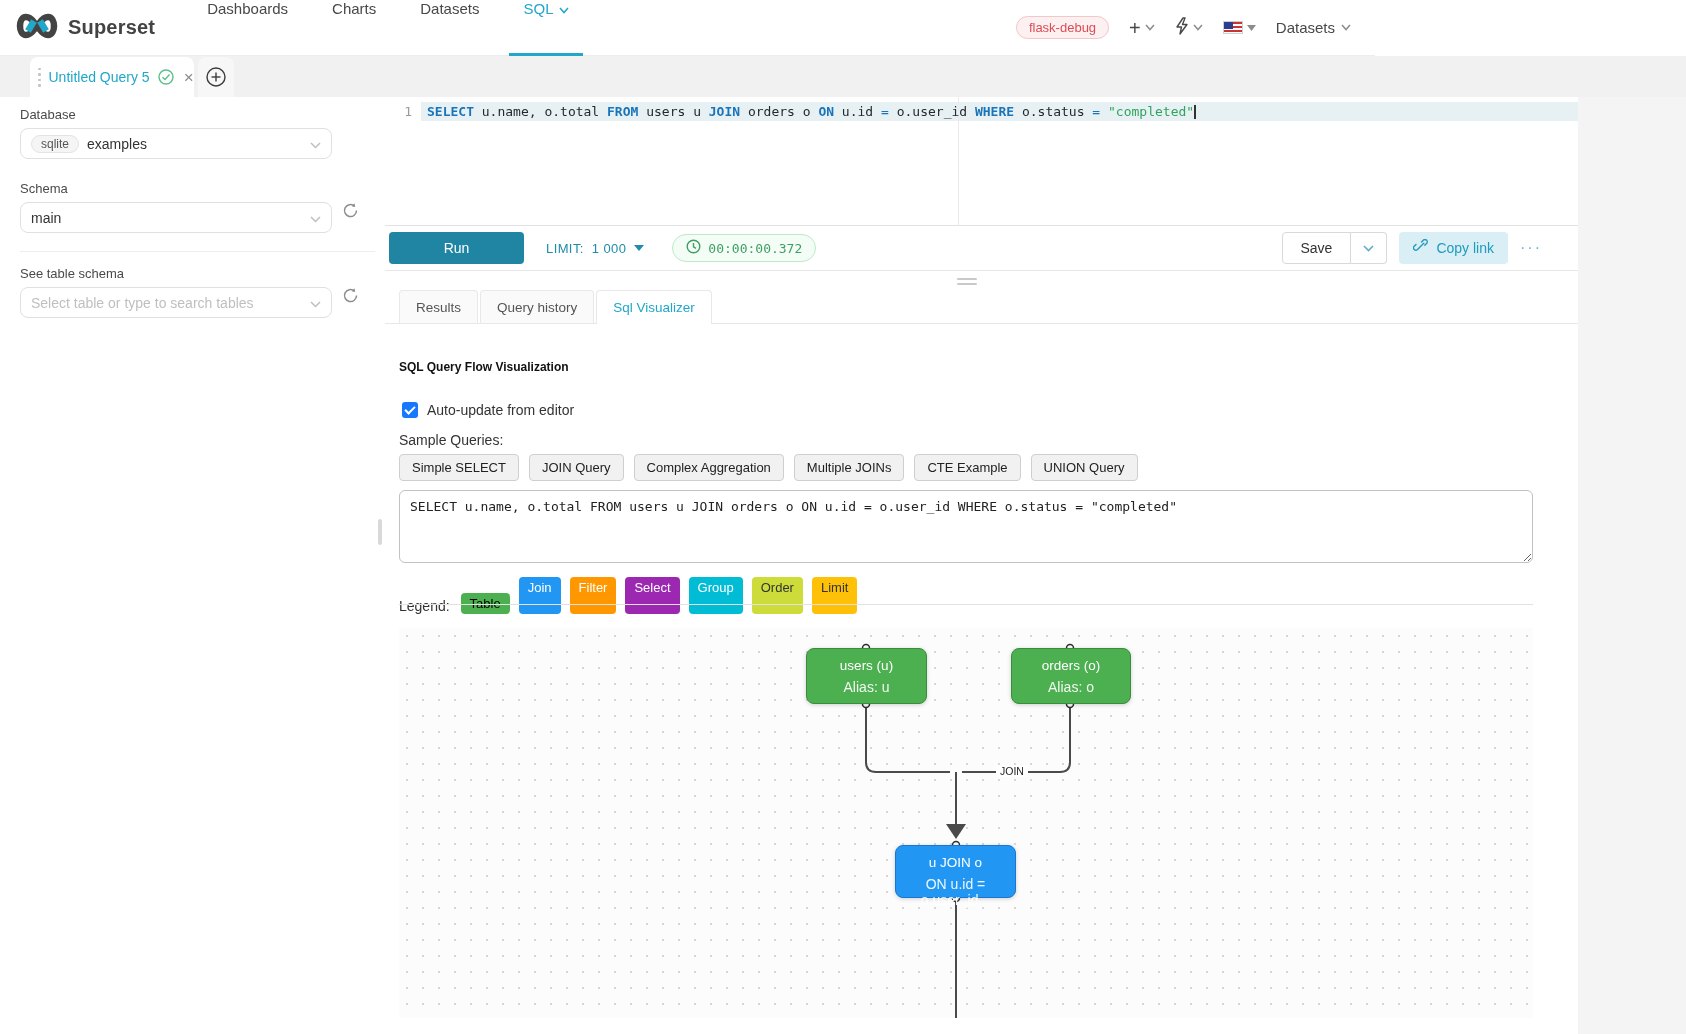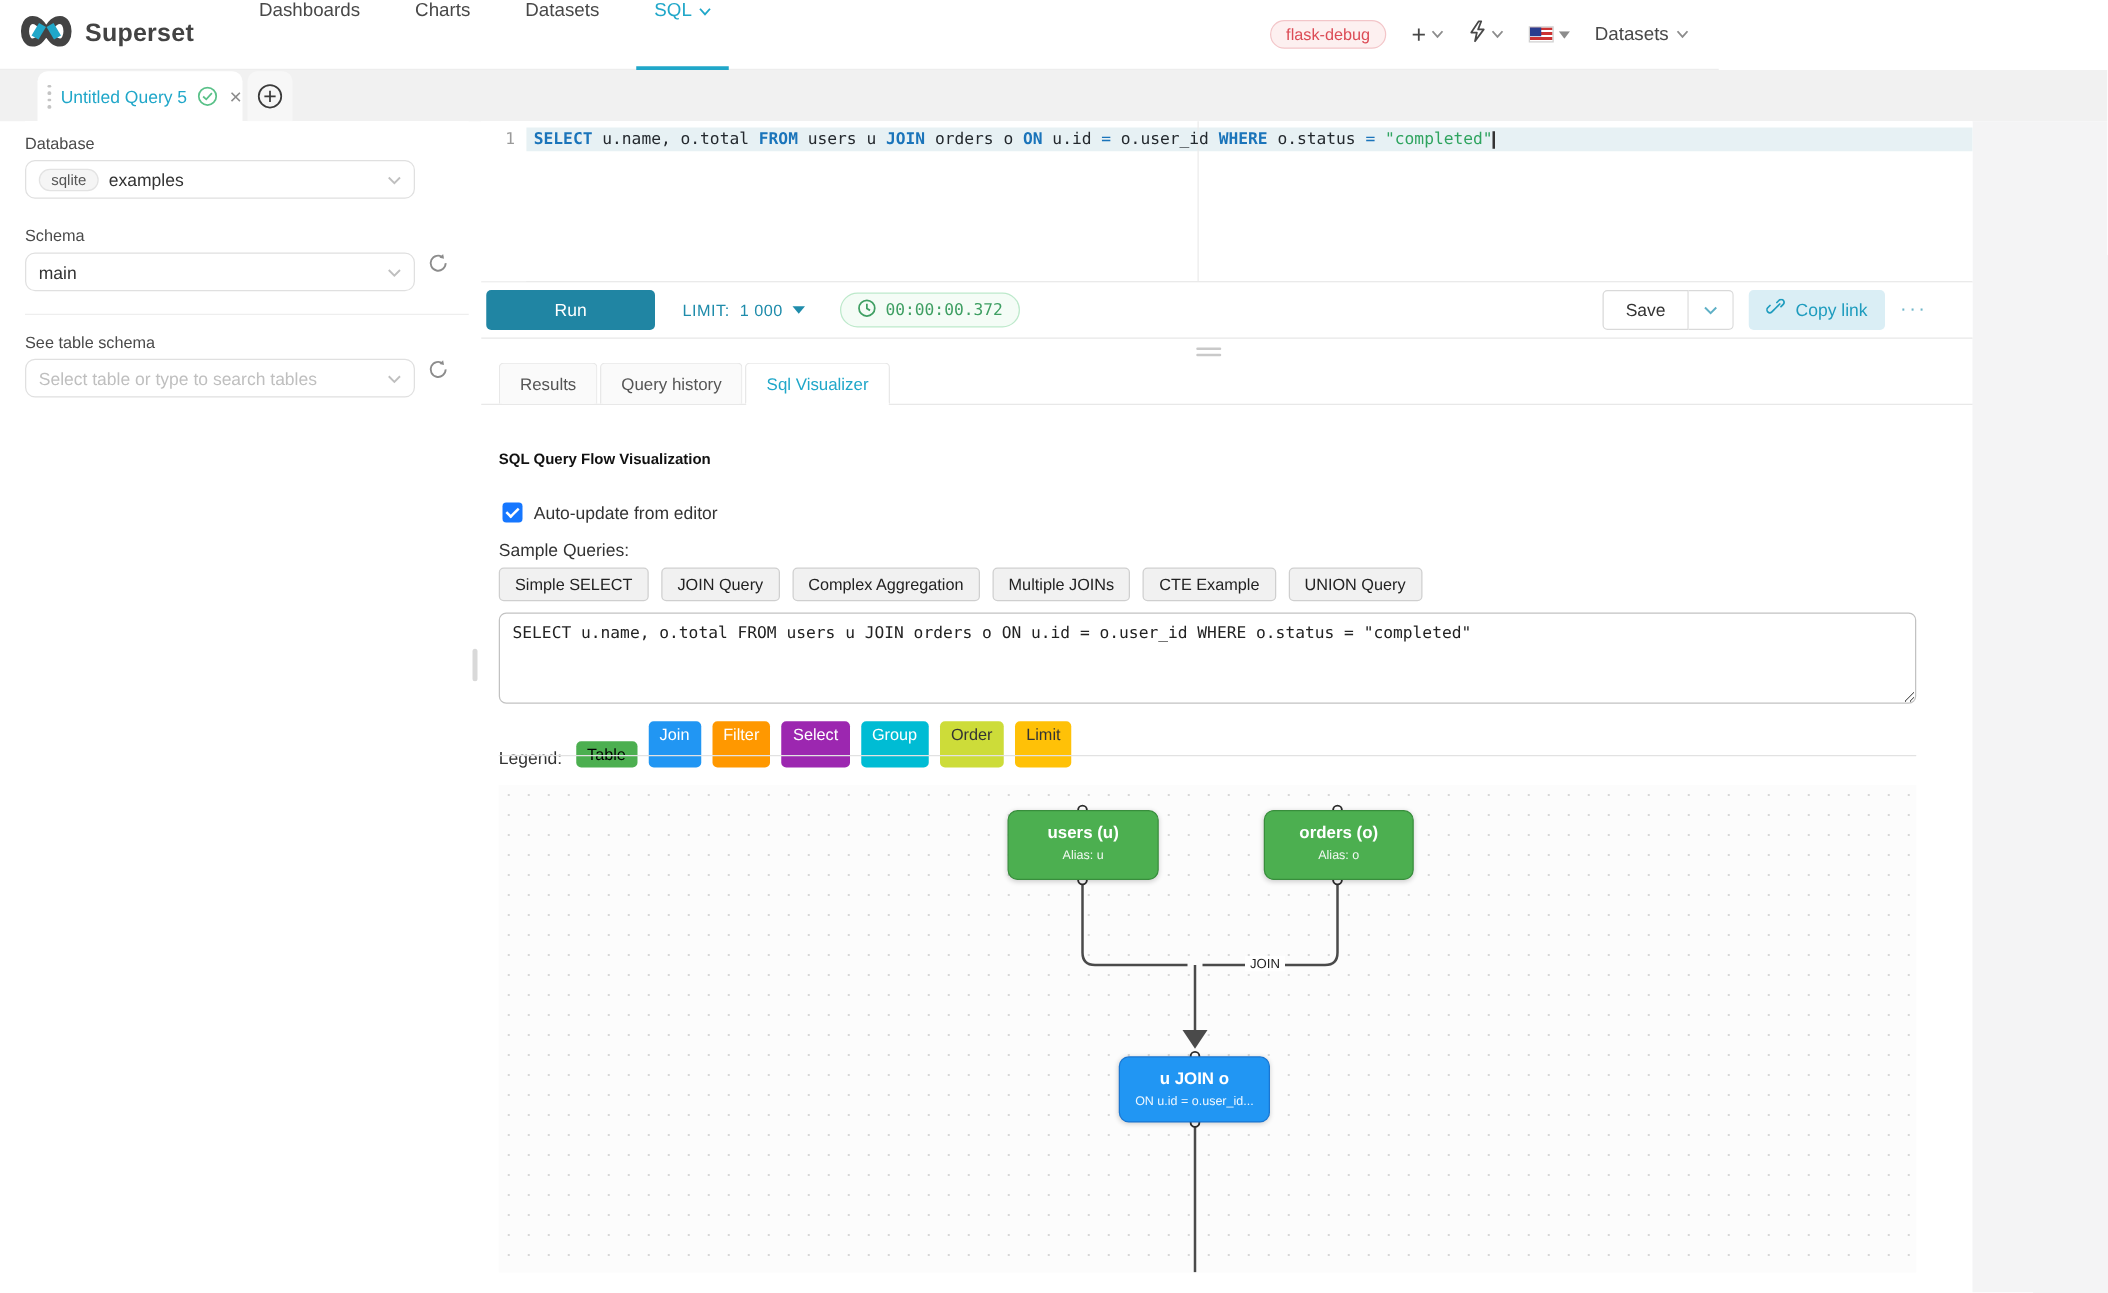--- a/index.html
+++ b/index.html
@@ -96,22 +96,22 @@
   .legend-row { position:absolute; top:577px; left:399px; display:flex; align-items:flex-end; gap:9px; }
   .legend-label { font-size:14px; color:#333; margin-right:2px; }
   .badge { border-radius:4px; padding:3px 9px; font-size:13px; }
   .viz-divider { position:absolute; top:604px; left:399px; width:1134px; border:none; border-top:1px solid #e2e2e2; }
 
   
   .flow-canvas { position:absolute; top:628px; left:399px; width:1134px; height:390px; background-color:#fcfcfc; background-image:radial-gradient(#d7d7d7 1.1px, transparent 1.1px); background-size:16px 16px; overflow:hidden; cursor:grab; }
   .flow-node { position:absolute; border-radius:8px; color:#fff; text-align:center; box-shadow:0 1px 4px rgba(0,0,0,.18); cursor:move; padding-top:9px; }
   .node-table { background:#4CAF50; border:1.5px solid #388E3C; }
   .node-join { background:#2196F3; border:1.5px solid #1976D2; }
-  .node-title { font-size:13.5px; font-weight:700; }
-  .node-sub { font-size:10px; margin-top:6px; color:rgba(255,255,255,.92); }
+  .node-title { font-size:13.5px; font-weight:400; }
+  .node-sub { font-size:14px; margin-top:6px; color:rgba(255,255,255,.92); }
   .edges-svg { position:absolute; left:0; top:0; width:100%; height:100%; }
   .edge-label { position:absolute; left:597px; top:137px; background:#fff; padding:0 4px; font-size:10.5px; color:#222; }
 
   .caret, .chev { display:inline-block; }
 </style>
 </head>
 <body>
 
 <header class="navbar">
   <div class="brand">

